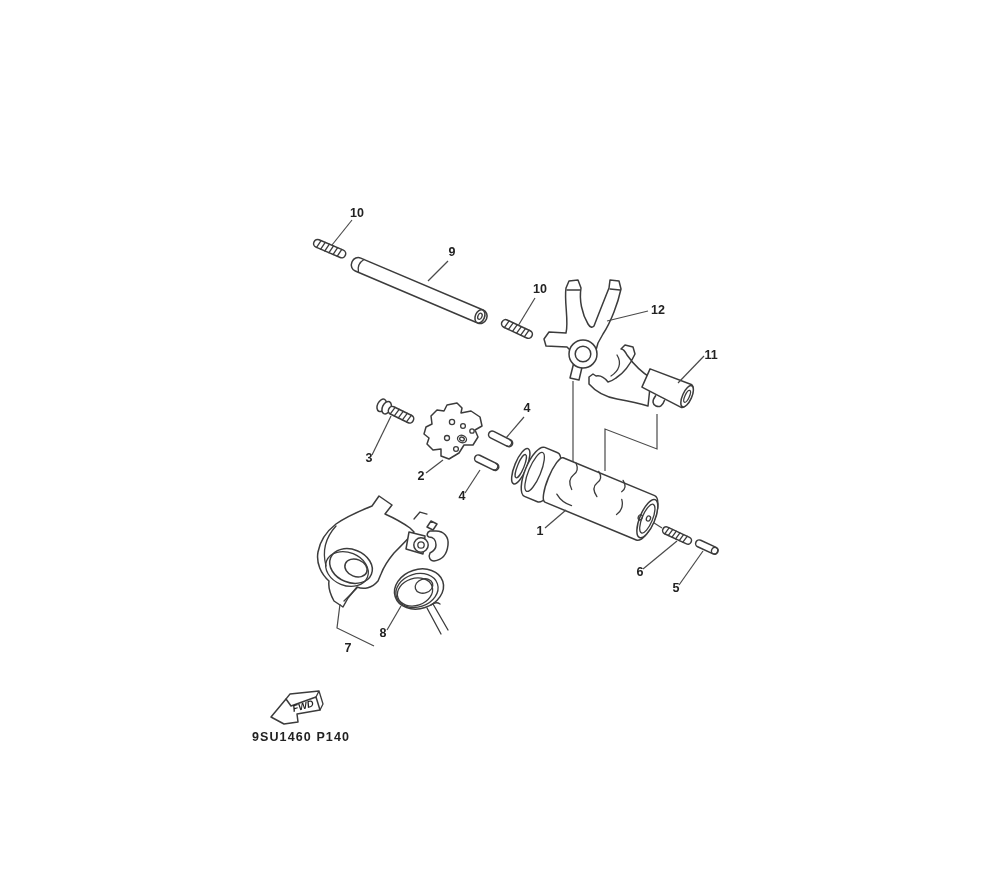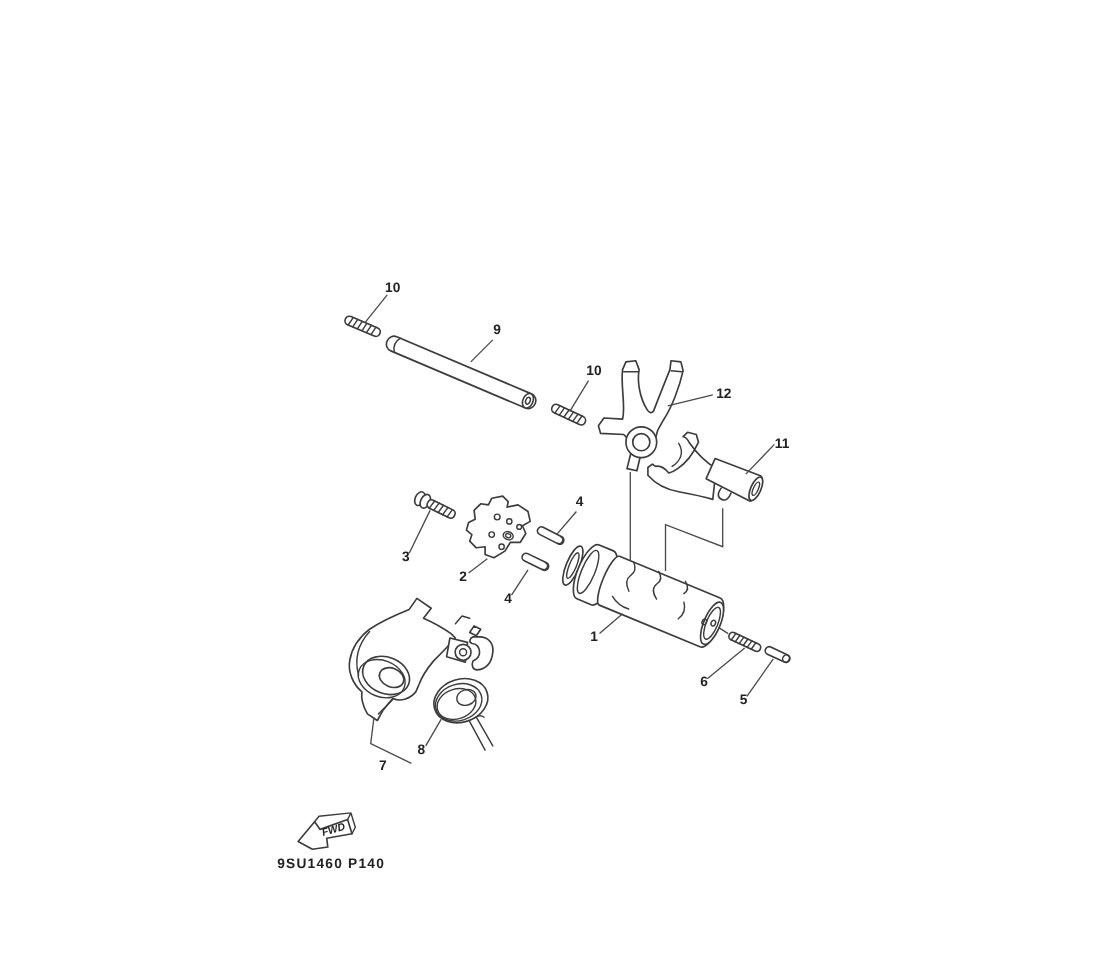--- a/index.html
+++ b/index.html
@@ -1,16 +1,16 @@
 <!DOCTYPE html>
 <html><head>
 <meta charset="utf-8">
 <style>
   html,body{margin:0;padding:0;background:#fff;}
-  .canvas{position:relative;width:1000px;height:789px;background:#fff;overflow:hidden;margin-top:48px;}
+  .canvas{position:relative;width:1000px;height:789px;background:#fff;overflow:hidden;}
   svg{position:absolute;left:0;top:0;}
   .part{fill:#ffffff;stroke:#3c3c3c;stroke-width:1.5;stroke-linejoin:round;stroke-linecap:round;}
   .detail{fill:none;stroke:#3c3c3c;stroke-width:1.3;stroke-linejoin:round;stroke-linecap:round;}
   .leader{fill:none;stroke:#4a4a4a;stroke-width:1.2;}
   .callout{font-family:"Liberation Sans",sans-serif;font-size:12.5px;font-weight:bold;fill:#222;}
   .code-text{font-family:"Liberation Sans",sans-serif;font-size:12.5px;font-weight:bold;fill:#222;letter-spacing:1.1px;}
   .fwd-text{font-family:"Liberation Sans",sans-serif;font-size:9.5px;font-weight:bold;font-style:italic;fill:#222;}
 </style>
 </head>
 <body>

